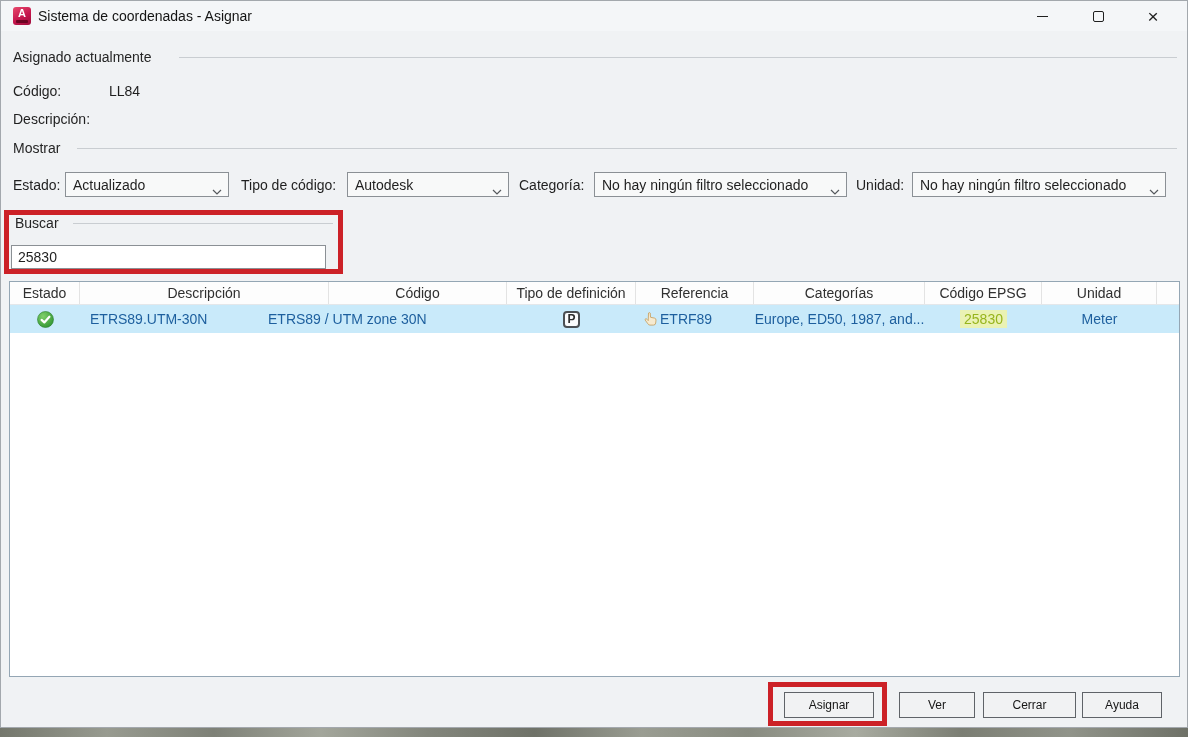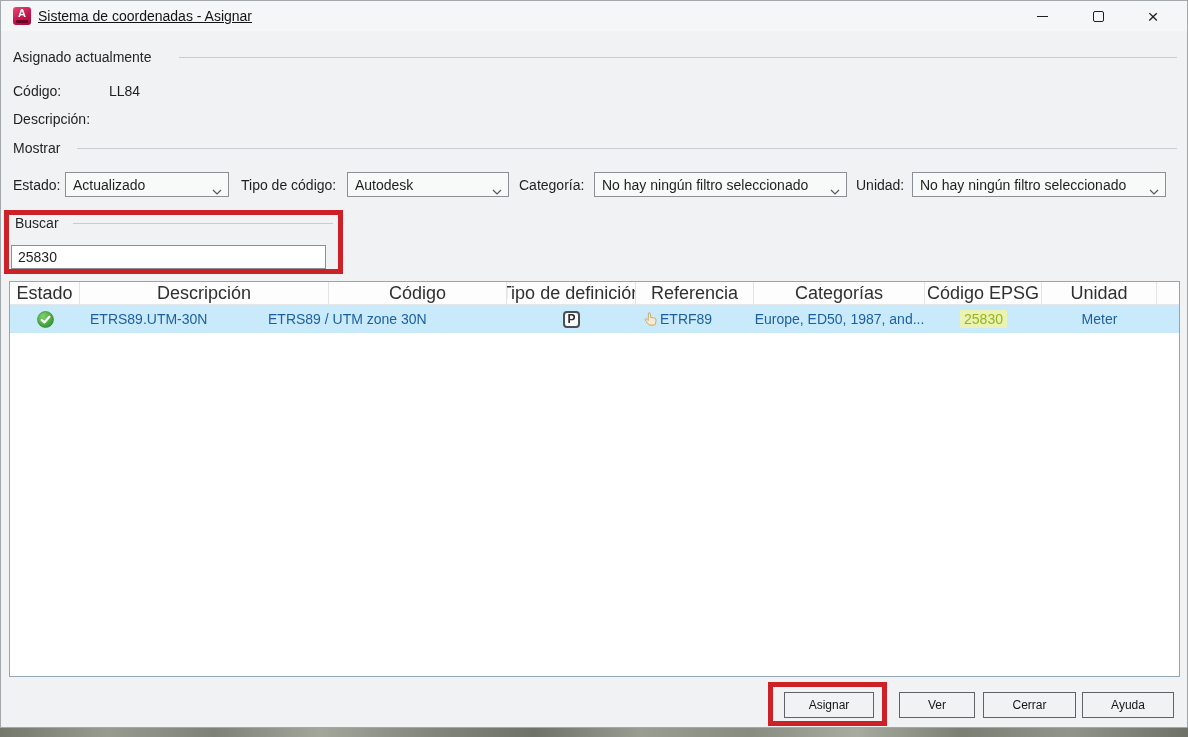--- a/index.html
+++ b/index.html
@@ -16,21 +16,21 @@
   }
   
   .titlebar { position:absolute; left:0; top:0; width:100%; height:30px; background:#f4f6f8; }
   .app-icon {
     position:absolute; left:12px; top:6px; width:18px; height:18px; border-radius:3px;
     background:linear-gradient(150deg,#e84a6d 0%,#c5164d 55%,#9c0c3a 100%);
     display:flex; align-items:flex-start; justify-content:center;
   }
   .app-icon .a { color:#fff; font-weight:bold; font-size:11px; line-height:13px; }
   .app-icon .band { position:absolute; bottom:2px; left:3px; right:3px; height:3px; background:rgba(90,0,25,.8); border-radius:1px; }
-  .title-text { position:absolute; left:37px; top:0; line-height:30px; font-size:14px; color:#141414; white-space:nowrap;text-decoration:underline; }
+  .title-text { position:absolute; left:37px; top:0; line-height:30px; font-size:14px; color:#141414; white-space:nowrap; }
   .win-btn { position:absolute; top:0; width:34px; height:30px; display:flex; align-items:center; justify-content:center; cursor:pointer; }
   .btn-min { left:1024px; } .btn-max { left:1080px; } .btn-close { left:1135px; }
   .glyph-min { width:11px; height:1px; background:#1f1f1f; display:block; }
   .glyph-max { width:11px; height:11px; border:1.4px solid #1f1f1f; border-radius:2px; display:block; }
   .glyph-close { font-size:19px; line-height:19px; color:#1f1f1f; }
 
   
   .group-label { position:absolute; font-size:14px; color:#252525; white-space:nowrap; }
   .group-line { position:absolute; height:1px; background:#c9cdd1; }
 
@@ -57,21 +57,21 @@
   .annot-asignar { left:767px; top:681px; width:119px; height:44px; }
 
   
   .grid {
     position:absolute; left:8px; top:280px; width:1171px; height:396px;
     background:#fff; border:1px solid #94a6b4;
   }
   .grid-header { display:flex; height:23px; border-bottom:1px solid #e4e7ea; background:#fdfdfd; }
   .hcell {
     display:flex; align-items:center; justify-content:center;
-    font-size:18px; color:#303030; border-right:1px solid #e3e3e3; overflow:hidden; white-space:nowrap; cursor:pointer;
+    font-size:14px; color:#303030; border-right:1px solid #e3e3e3; overflow:hidden; white-space:nowrap; cursor:pointer;
   }
   .hcell:last-child { border-right:none; }
   .c0{width:70px;} .c1{width:178px;} .c2{width:249px;} .c3{width:129px;}
   .c4{width:118px;} .c5{width:171px;} .c6{width:117px;} .c7{width:115px;} .c8{flex:1;}
   .grid-row { display:flex; height:28px; background:#c9eafa; align-items:center; cursor:pointer; }
   .cell { display:flex; align-items:center; height:100%; font-size:14px; color:#1d5f9e; white-space:nowrap; overflow:hidden; }
   .cell.center { justify-content:center; }
   .cell.left { padding-left:10px; }
   .p-badge {
     width:17px; height:17px; border:2px solid #4b4f53; border-radius:4px; background:#fafbfc;
@@ -82,21 +82,21 @@
 
   
   .dlg-btn {
     position:absolute; top:691px; height:26px; background:#f1f2f3; border:1px solid #5f6368;
     font-family:"Liberation Sans",sans-serif; font-size:12px; color:#161616;
     display:flex; align-items:center; justify-content:center; cursor:pointer;
   }
   .btn-asignar { left:783px; width:90px; }
   .btn-ver     { left:898px; width:76px; }
   .btn-cerrar  { left:982px; width:93px; }
-  .btn-ayuda   { left:1081px; width:92px; }
+  .btn-ayuda   { left:1081px; width:80px; }
 
   
   .bg-strip {
     position:absolute; left:0; top:728px; width:1188px; height:9px;
     background:linear-gradient(90deg,#74776c 0%,#989b90 9%,#7e8177 18%,#a3a69b 27%,#83867c 36%,
       #6f7268 45%,#9a9d92 54%,#888b80 63%,#a8aba0 72%,#7b7e73 81%,#91948a 90%,#6e7167 100%);
   }
 </style>
 </head>
 <body>

